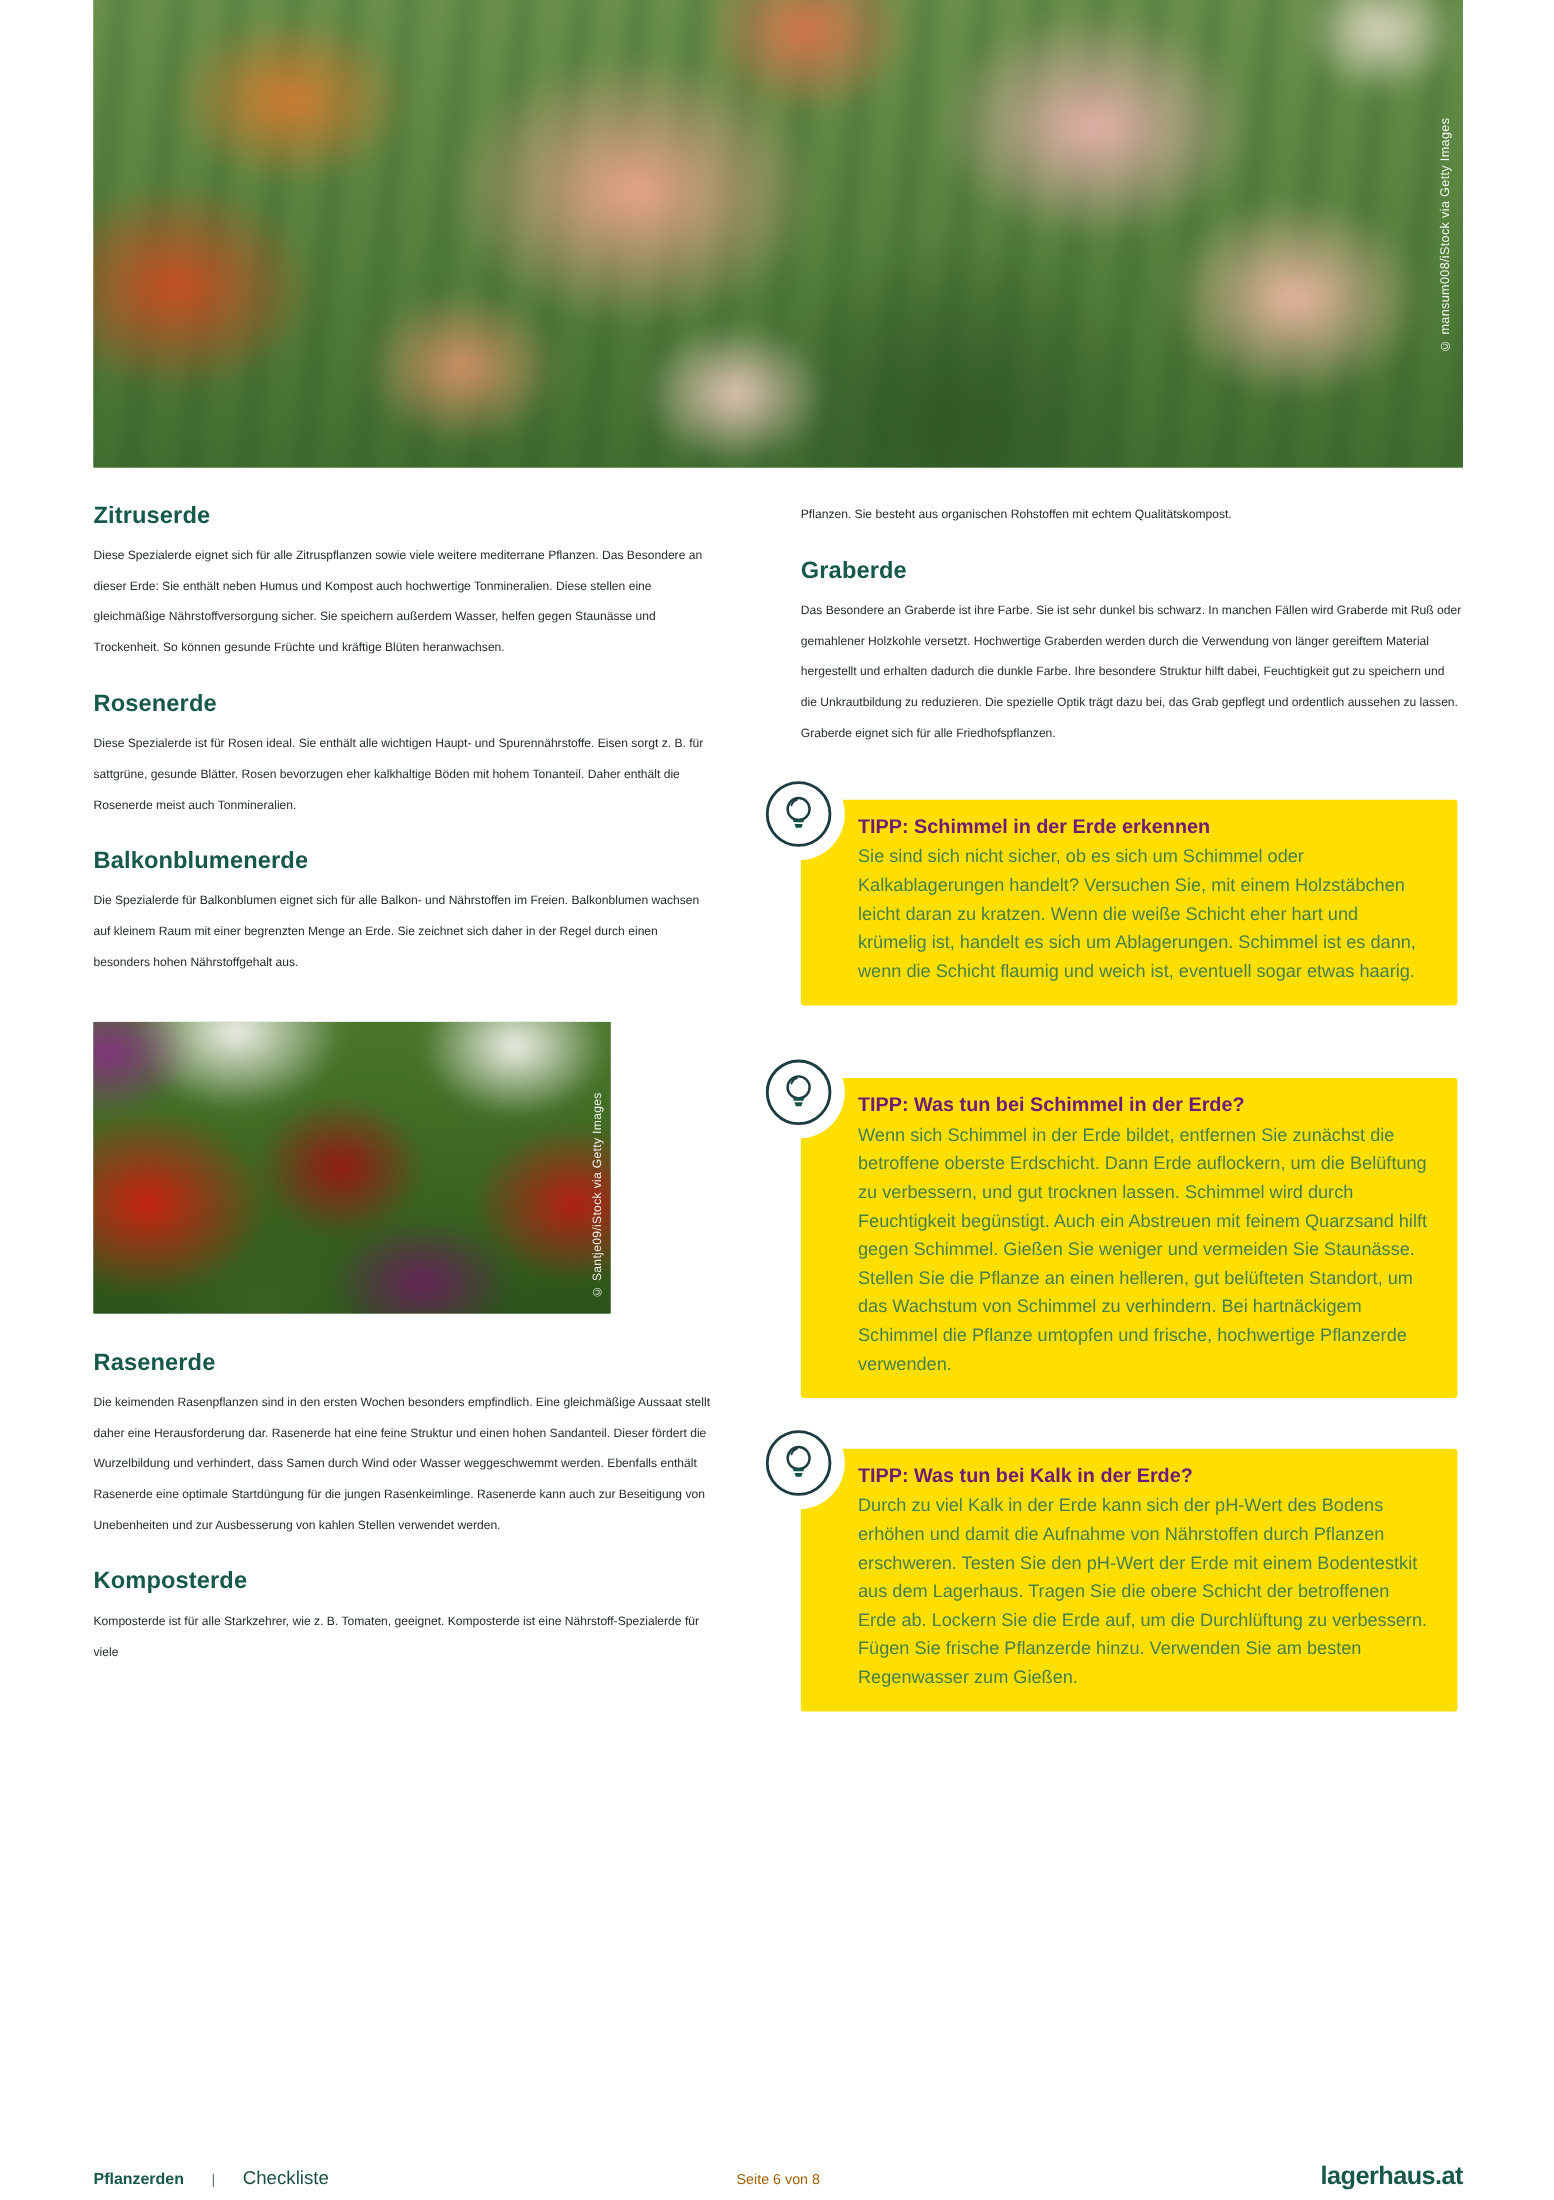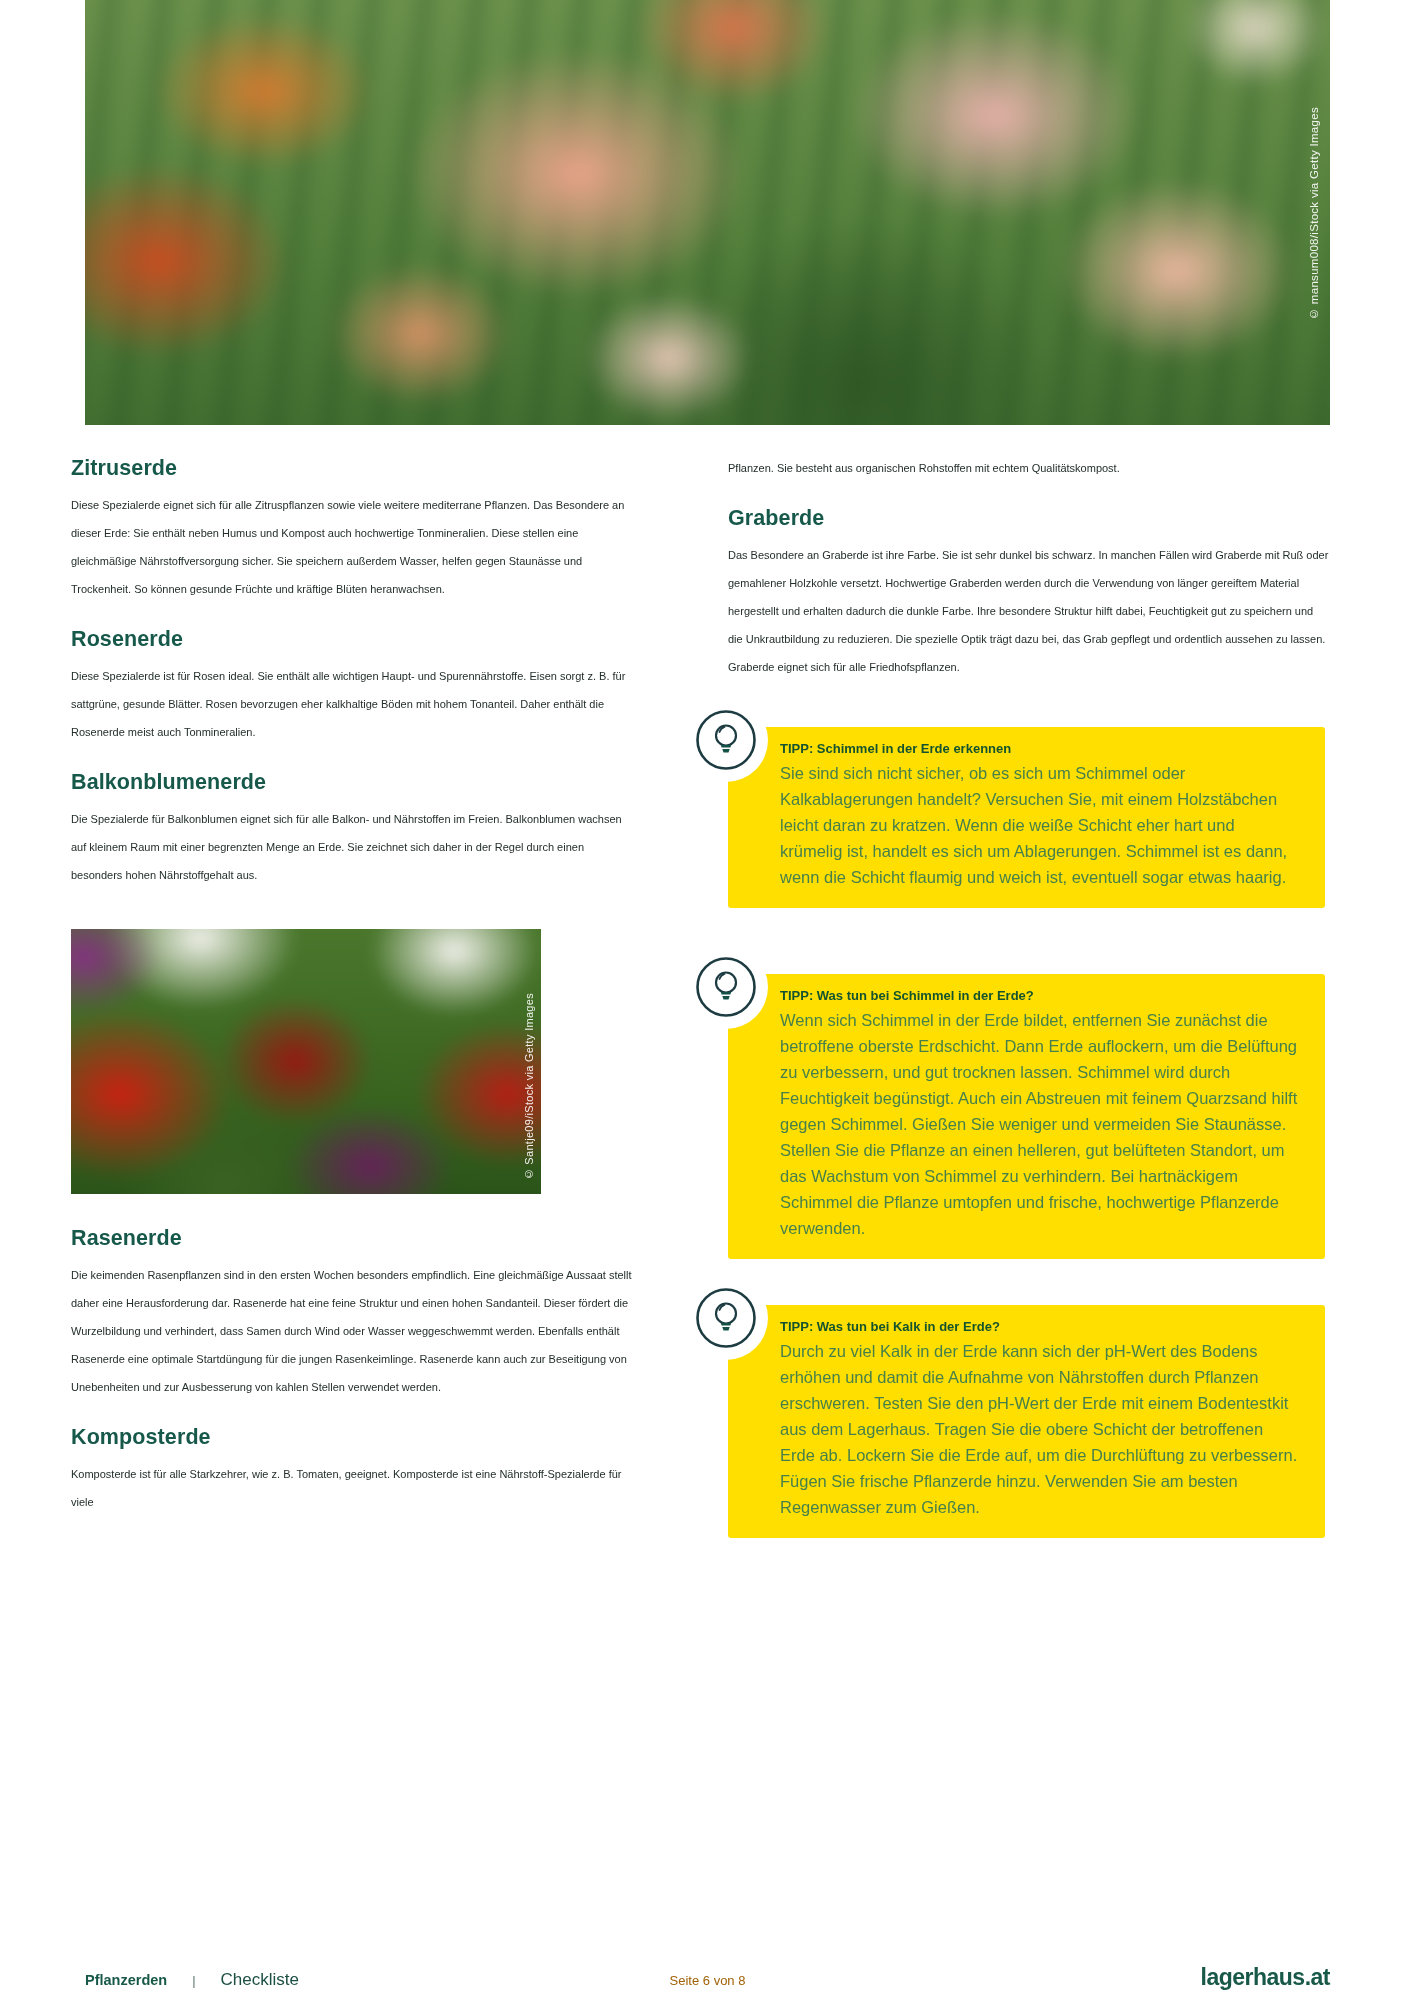--- a/index.html
+++ b/index.html
@@ -50,21 +50,21 @@
     color: #ffffff;
     font-size: 11.5px;
     letter-spacing: .3px;
     opacity: .92;
     white-space: nowrap;
   }
   .hero-photo .photo-credit { right: 10px; bottom: 105px; }
 
   
   .col { position: absolute; top: 440px; }
-  .col-left  { left: 71px;  width: 562px; }
+  .col-left  { left: 85px;  width: 562px; }
   .col-right { left: 728px; width: 602px; }
 
   h2.sec-heading {
     font-size: 21.5px;
     font-weight: 700;
     color: #16584a;
     margin: 24px 0 10px;
     letter-spacing: .1px;
   }
   .col-left h2.sec-heading:first-child { margin-top: 16px; }
@@ -112,23 +112,23 @@
   .tip-icon {
     position: absolute;
     left: -34px; top: -19px;
     width: 64px; height: 64px;
     border-radius: 50%;
     background: #ffffff;
     box-shadow: 0 0 0 10px #ffffff;
   }
   .tip-icon svg { display: block; }
   .tip-title {
-    font-size: 13px;
+    font-size: 18px;
     font-weight: 700;
-    color: #14532d;
+    color: #701a75;
     margin-bottom: 4px;
   }
   .tip-body {
     font-size: 16.5px;
     line-height: 26px;
     color: #47804a;
   }
 
   
   .footer {

